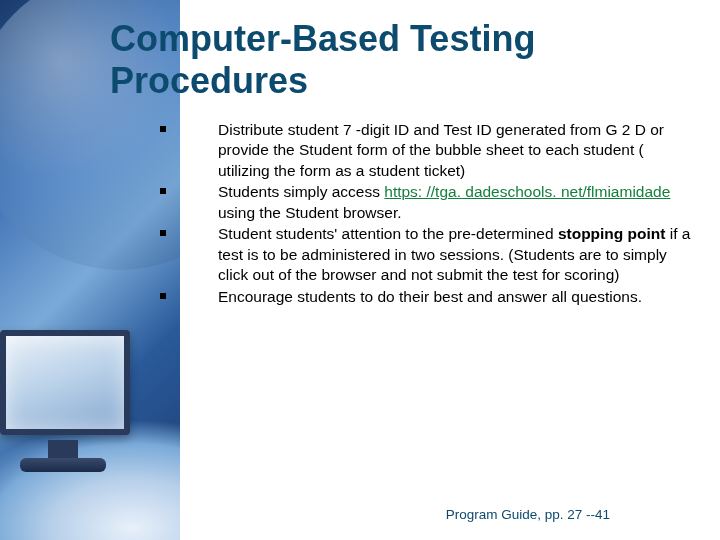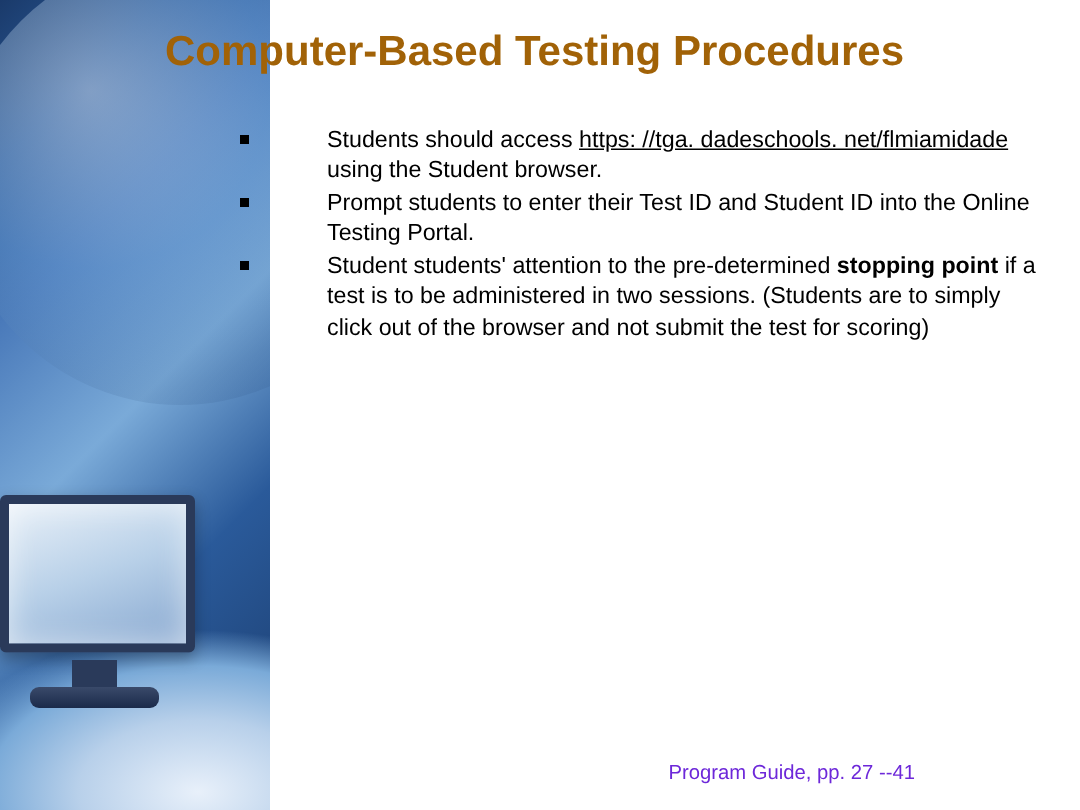--- a/index.html
+++ b/index.html
@@ -31,60 +31,61 @@
   .monitor .base { position:absolute; left:30px; top:128px; width:86px; height:14px; background:linear-gradient(#3a4a6a,#1a2a4a); border-radius:6px; }
   .bg-art .curve {
     position:absolute; left:0; right:-40px; bottom:-40px; height:260px;
     background: radial-gradient(ellipse 200px 120px at 60% 80%, #e8f0fa 0%, #b8d0ea 40%, #7aaad8 70%, transparent 90%);
   }
   .content {
     position: absolute; left: 0; right: 0; top: 0; bottom: 0;
     padding: 18px 20px 0 120px;
   }
   .title {
-    font-size: 28px; font-weight: bold; color: #a16207;
-    margin-bottom: 34px; margin-left: -10px;
+    font-size: 36px; font-weight: bold; color: #0c4a6e;
+    margin-bottom: 18px; margin-left: -10px;
   }
   .bullets {
     list-style: none;
     margin-left: 40px;
     margin-right: 4px;
   }
   .bullets li {
     position: relative;
     font-size: 15.5px; line-height: 1.32; color: #000;
     padding-left: 58px; margin-bottom: 1px;
   }
   .bullets li::before {
     content: ""; position: absolute; left: 0; top: 6px;
     width: 6px; height: 6px; background: #000;
   }
-  .link { color: #000000; text-decoration: underline; }
+  .link { color: #15803d; text-decoration: underline; }
   .bold { font-weight: bold; }
   .footer {
     position: absolute; right: 110px; bottom: 18px;
-    font-size: 13.5px; color: #6d28d9;
+    font-size: 13.5px; color: #0c4a6e;
   }
 </style>
 </head>
 <body>
 
 <div class="slide">
   <div class="bg-art">
     <div class="curve"></div>
     <div class="monitor">
       <div class="screen"></div>
       <div class="stand"></div>
       <div class="base"></div>
     </div>
   </div>
 
   <div class="content">
     <h1 class="title">Computer-Based Testing Procedures</h1>
     <ul class="bullets">
-      <li><span>Students should access </span><a class="link">https: //tga. dadeschools. net/flmiamidade</a><span> using the Student browser.</span></li>
-      <li><span>Prompt students to enter their Test ID and Student ID into the Online Testing Portal.</span></li>
+      <li><span>Distribute student 7 -digit ID and Test ID generated from G 2 D or provide the Student form of the bubble sheet to each student ( utilizing the form as a student ticket)</span></li>
+      <li><span>Students simply access </span><a class="link">https: //tga. dadeschools. net/flmiamidade</a><span> using the Student browser.</span></li>
       <li><span>Student students' attention to the pre-determined </span><span class="bold">stopping point</span><span> if a test is to be administered in two sessions. (Students are to simply click out of the browser and not submit the test for scoring)</span></li>
+      <li><span>Encourage students to do their best and answer all questions.</span></li>
     </ul>
   </div>
 
   <div class="footer">Program Guide, pp. 27 --41</div>
 </div>
 
 </body></html>

